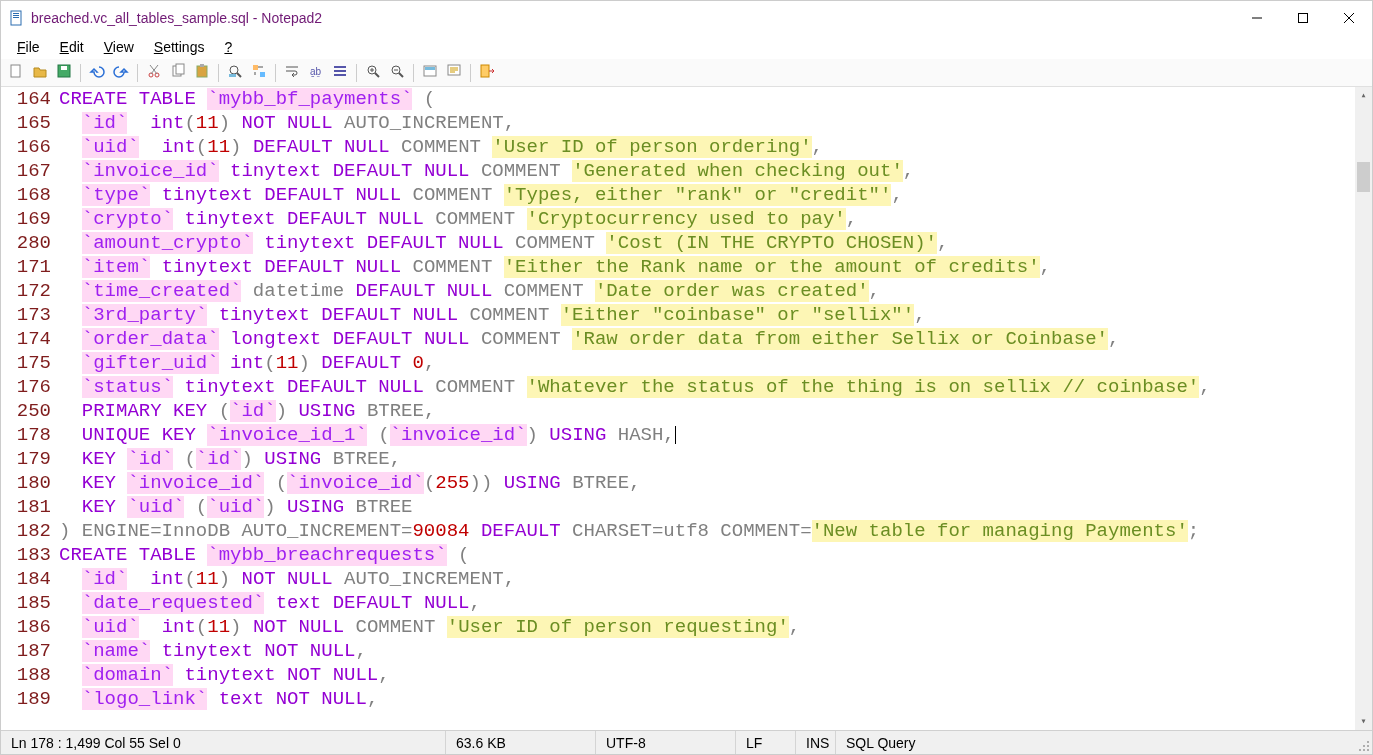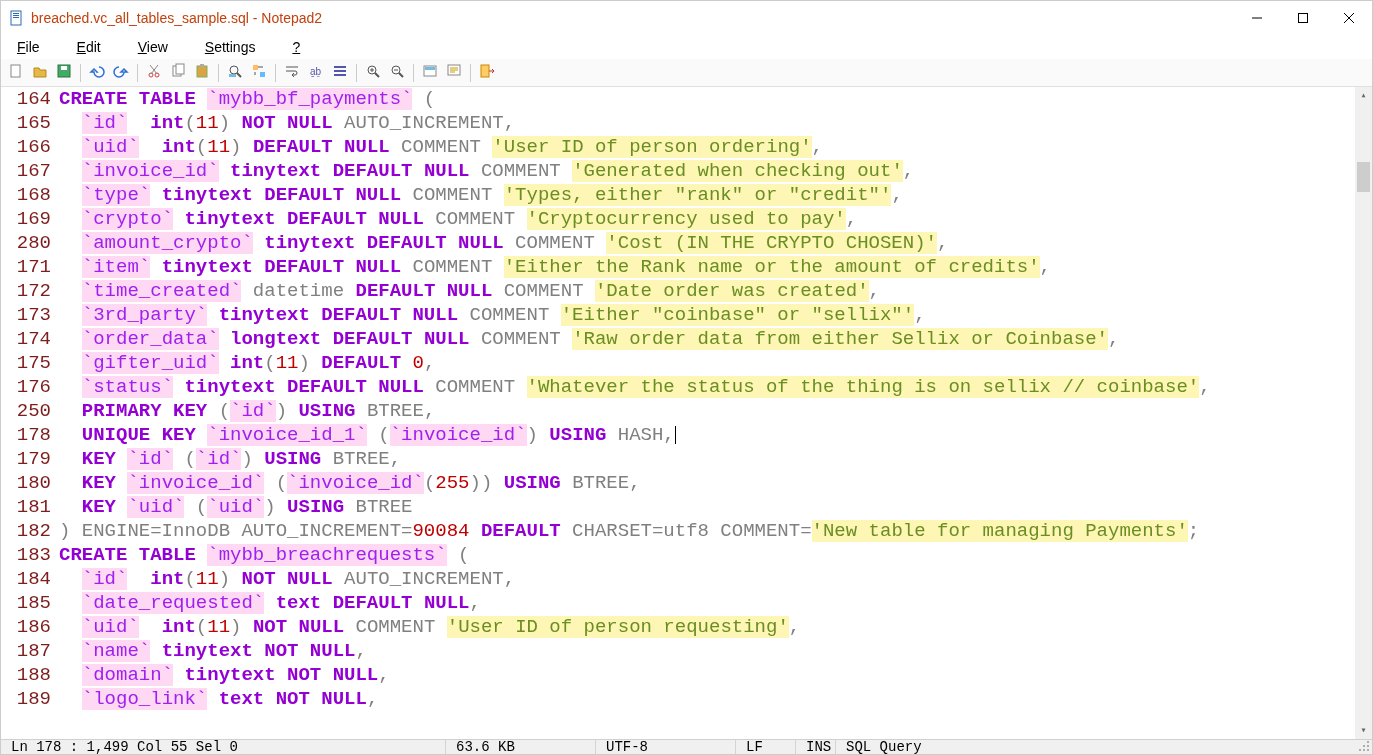--- a/index.html
+++ b/index.html
@@ -16,37 +16,37 @@
   }
   
   .titlebar {
     height:34px;
     display:flex;
     align-items:center;
     justify-content:space-between;
     padding:0 0 0 8px;
     background:#fff;
     font-size:14px;
-    color:#c2410c;
+    color:#701a75;
   }
   .titlebar-left { display:flex; align-items:center; gap:6px; }
   .titlebar-left .app-icon { width:16px; height:16px; }
   .win-controls { display:flex; }
   .win-btn {
     width:46px; height:34px;
     display:flex; align-items:center; justify-content:center;
     color:#000;
   }
 
   
   .menubar {
     height:24px;
     display:flex;
     align-items:center;
-    gap:21px;
+    gap:4px;
     padding:0 8px;
     font-size:14px;
     color:#000;
   }
   .menubar .item { padding:2px 8px; }
   .menubar .item u { text-decoration:underline; }
 
   
   .toolbar {
     height:28px;
@@ -88,21 +88,21 @@
   }
   .code {
     flex:1;
     white-space:pre;
     color:#808080;
     padding-right:18px;
     position:relative;
     overflow:hidden;
   }
   .code .line { height:24px; display:block; }
-  .kw { color:#9400d3; font-weight:bold; }
+  .kw { color:#9400d3; font-weight:normal; }
   .ident { color:#a020f0; background:#ffd8f4; }
   .num { color:#c00000; }
   .str { color:#6b8e23; background:#fdf6b5; }
   .plain { color:#808080; }
   .cursor { display:inline-block; width:1px; height:18px; background:#000; vertical-align:middle; }
 
   
   .vscroll {
     position:absolute;
     right:0; top:0;
@@ -118,28 +118,27 @@
   }
   .vscroll .arrow {
     position:absolute;
     left:0; width:17px; height:17px;
     display:flex;align-items:center;justify-content:center;
     font-size:10px; color:#666;
   }
 
   
   .statusbar {
-    height:15px;
+    height:24px;
     display:flex;
     align-items:flex-end;
     font-size:14px;
     color:#000;
     background:#f0f0f0;
     border-top:1px solid #d0d0d0;
-    font-family:Liberation Mono, monospace;
   }
   .statusbar .cell {
     padding:0 10px;
     border-right:1px solid #d4d4d4;
     height:100%;
     display:flex;
     align-items:center;
     white-space:nowrap;
   }
   .statusbar .cell.last { flex:1; border-right:none;}

